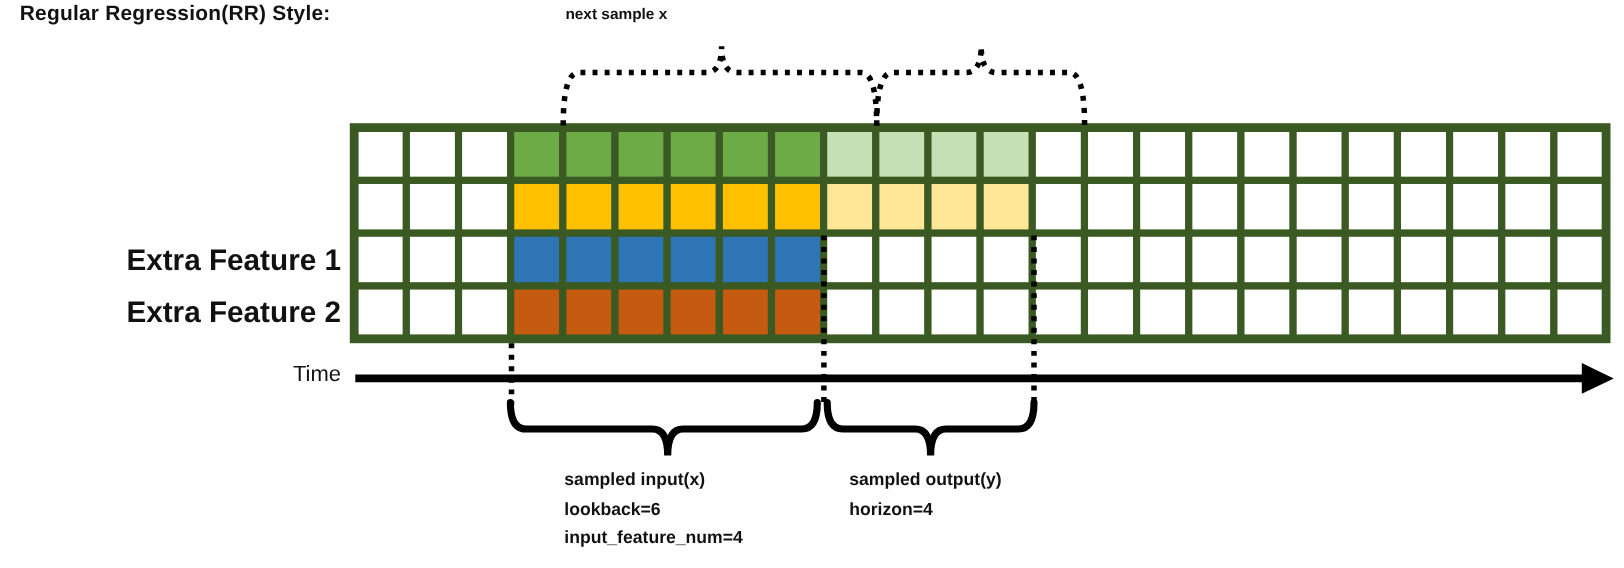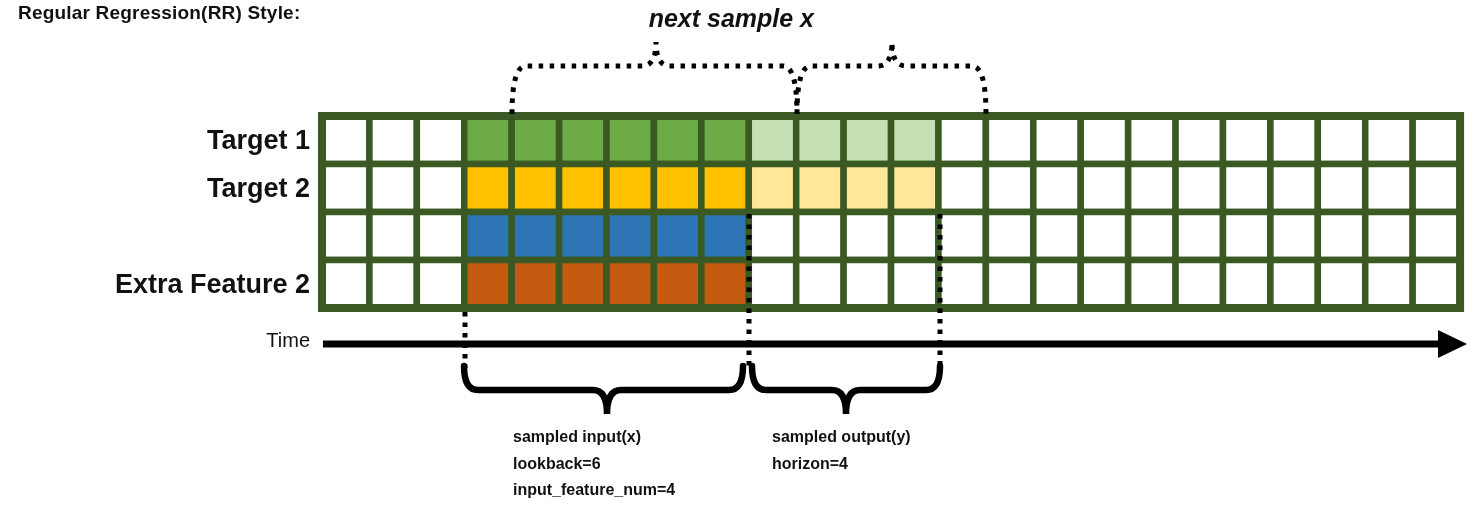--- a/index.html
+++ b/index.html
@@ -11,22 +11,22 @@
     color:#111111;
     overflow:hidden;
   }
   .stage svg{position:absolute;left:0;top:0;}
   .title{
     position:absolute;left:18px;top:2px;
     font-size:19px;font-weight:bold;letter-spacing:0.2px;
   }
   .brace-label{
     position:absolute;top:4px;width:300px;
-    text-align:right;
-    font-size:25px;font-weight:bold;font-style:italic;
+    text-align:left;
+    font-size:14px;font-weight:bold;
   }
   .brace-label.x{left:514px;}
   .brace-label.y{left:750px;}
   .row-label{
     position:absolute;left:20px;width:290px;height:48px;
     line-height:48px;text-align:right;
     font-size:27px;font-weight:bold;white-space:nowrap;
   }
   .time-label{
     position:absolute;left:160px;top:329px;width:150px;
@@ -160,22 +160,21 @@
 
     <g>
       <line x1="323" y1="344" x2="1442" y2="344" stroke="#000" stroke-width="7"></line>
       <polygon points="1438,330 1438,358 1467,344" fill="#000"></polygon>
     </g>
 
     <path d="M 464 366 Q 464 390 478 390 L 593 390 Q 607 390 607 414 Q 607 390 621 390 L 729 390 Q 743 390 743 366" fill="none" stroke="#000" stroke-width="6.5" stroke-linecap="round"></path>
     <path d="M 752 366 Q 752 390 766 390 L 832 390 Q 846 390 846 414 Q 846 390 860 390 L 926 390 Q 940 390 940 366" fill="none" stroke="#000" stroke-width="6.5" stroke-linecap="round"></path>
   </svg>
 
-  <div class="row-label" style="top:116px">Target 1</div>
-  <div class="row-label" style="top:164px">Target 2</div>
+  <div class="row-label" style="top:212px">Extra Feature 1</div>
   <div class="row-label" style="top:260px">Extra Feature 2</div>
 
   <div class="time-label">Time</div>
 
   <div class="note left">
     <div>sampled input(x)</div>
     <div>lookback=6</div>
     <div>input_feature_num=4</div>
   </div>
   <div class="note right">

